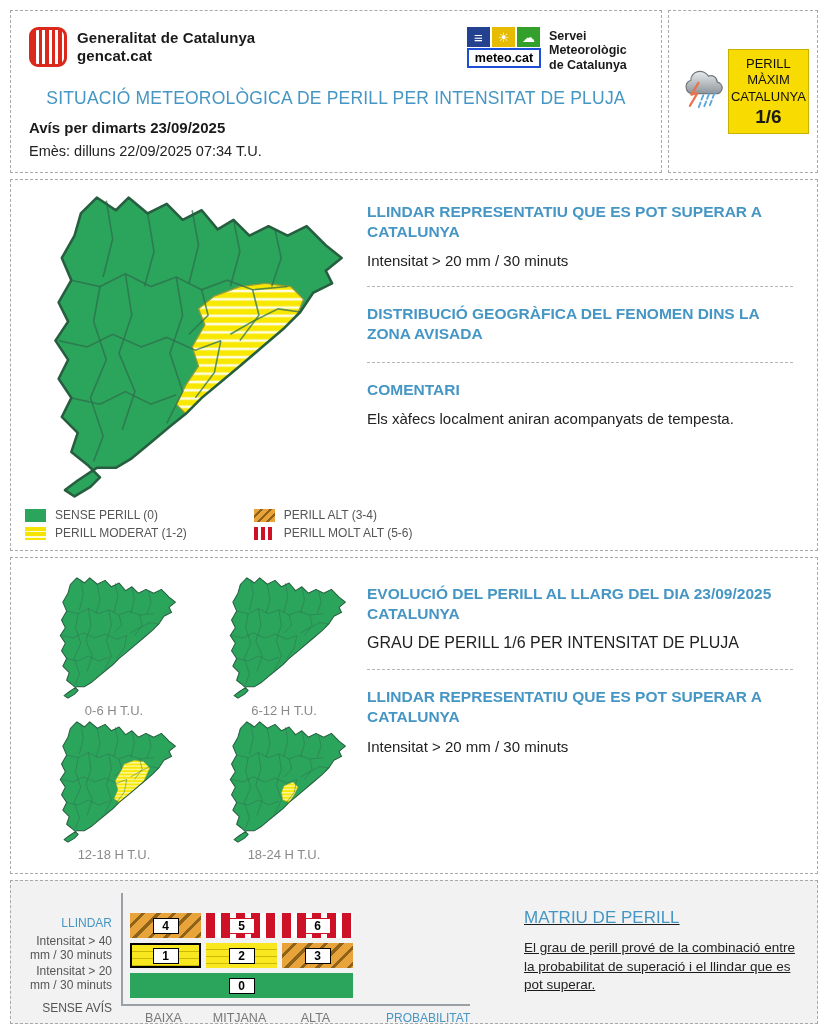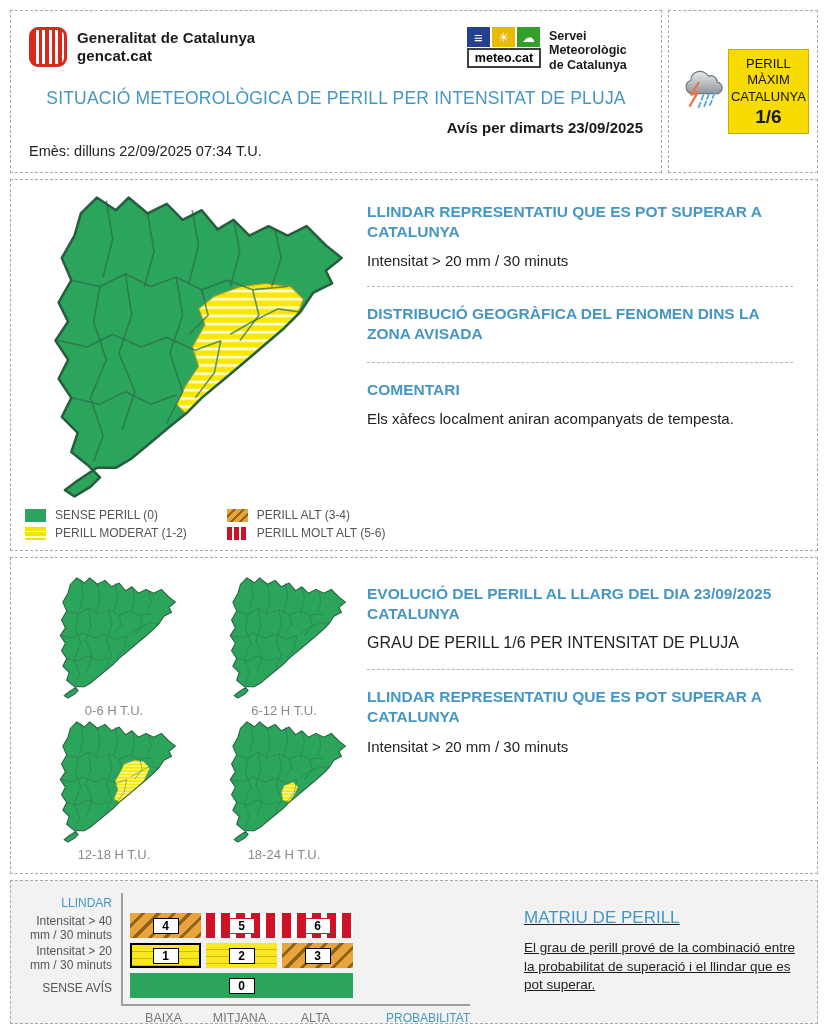--- a/index.html
+++ b/index.html
@@ -20,25 +20,25 @@
     border: 3px solid #DA291C; flex: none; }
   .gencat-text { font-weight: bold; font-size: 15px; line-height: 1.2; letter-spacing:.1px; }
 
   .smc { display: flex; gap: 8px; align-items: flex-start; margin-right: 2px; }
   .mc-logo { width: 74px; }
   .mc-squares { display: flex; gap: 2px; }
   .mc-sq { width: 23px; height: 20px; color: #fff; font-size: 13px; display:flex; align-items:center; justify-content:center; }
   .mc-blue { background: #23418F; font-weight: bold; font-size: 15px; }
   .mc-yellow { background: #E7BC00; }
   .mc-green { background: #33A02C; }
-  .mc-text { border: 2px solid #404040; background: #fff; color:#000; font-size: 12.5px; font-weight: bold; text-align: center; padding: 1px 0; margin-top: 1px; }
+  .mc-text { border: 2px solid #1d4ed8; background: #fff; color:#000; font-size: 12.5px; font-weight: bold; text-align: center; padding: 1px 0; margin-top: 1px; }
   .smc-name { font-weight: bold; font-size: 12.5px; line-height: 1.15; width: 92px; padding-top: 2px; }
 
   .title { color: #4596C4; text-align: center; font-size: 17.5px; margin-top: 16px; letter-spacing: .2px; }
-  .subtitle { text-align: right; font-weight: bold; font-size: 15px; margin-top: 10px; }
+  .subtitle { text-align: left; font-weight: bold; font-size: 15px; margin-top: 10px; }
   .issued { text-align: left; font-size: 14.5px; margin-top: 7px; color:#222; }
 
   .max-danger { background: #F8DB00; border: 1px solid #C9B100; width: 132px; text-align: center; padding: 6px 2px 5px; margin-top: 4px; }
   .max-danger .l { font-size: 13px; line-height: 1.25; color:#111; }
   .max-danger .v { font-size: 19px; font-weight: bold; margin-top: 1px; }
 
   
   .panel { margin-top: 6px; position: relative; }
   .panel1 { height: 372px; display: flex; }
   .panel2 { height: 317px; display: flex; }
@@ -50,37 +50,37 @@
   .h-blue { color: #4596C4; font-size: 15.5px; font-weight: bold; line-height: 1.3; margin-bottom: 10px; max-width: 430px; }
   .body-text { font-size: 15px; color: #222; }
   .dash { border-top: 1px dashed #b5b5b5; margin: 17px 0; }
 
   .toggles { display: flex; gap: 38px; margin-top: 14px; align-items: center; }
   .toggle { display: flex; align-items: center; gap: 10px; font-size: 14px; color: #333; }
   .toggle.on { font-weight: bold; color: #000; }
   .pill { width: 40px; height: 20px; border-radius: 10px; background: #fff; border: 2px solid #C6CCD1; flex:none; }
   .toggle.on .pill { background: #3D8FC7; border-color: #3D8FC7; }
 
-  .legend { position: absolute; left: 14px; bottom: 10px; display: flex; gap: 40px; font-size: 12px; color: #555; }
+  .legend { position: absolute; left: 14px; bottom: 10px; display: flex; gap: 67px; font-size: 12px; color: #555; }
   .legend-col { display: flex; flex-direction: column; gap: 4px; }
   .legend-item { display: flex; align-items: center; }
   .sw { width: 21px; height: 13px; display: inline-block; margin-right: 9px; flex: none; }
   .sw-green { background: #2BA45C; }
   .sw-yellow { background: repeating-linear-gradient(180deg,#F4E400 0 4px,#fffdd8 4px 5.5px); }
   .sw-orange { background: repeating-linear-gradient(135deg,#E8A33B 0 4.5px,#8F621A 4.5px 6.5px); }
   .sw-red { background: repeating-linear-gradient(90deg,#CE1126 0 4.5px,#fff 4.5px 7px); }
 
   
   .maps-grid { display: grid; grid-template-columns: 162px 162px; gap: 0 8px; padding: 8px 0 0 10px; }
   .mini { display: flex; flex-direction: column; align-items: center; }
   .mini-caption { font-size: 13px; color: #8a8a8a; margin-top: 1px; }
 
   
   .matrix { display: flex; width: 455px; flex: none; font-size: 12px; color: #555; }
-  .m-left { width: 96px; flex: none; padding-right: 9px; }
+  .m-left { width: 96px; flex: none; padding-right: 9px; margin-top: 20px; }
   .ml { display: flex; align-items: center; justify-content: flex-end; text-align: right; line-height: 1.2; }
   .ml-llindar { height: 20px; color: #4596C4; font-size: 12px; }
   .ml-row { height: 30px; }
   .m-right {}
   .m-plot { border-left: 2px solid #9AA0A6; border-bottom: 2px solid #9AA0A6; padding: 20px 0 4px 7px; }
   .m-row { display: flex; gap: 5px; margin-bottom: 5px; }
   .cell { width: 71px; height: 25px; display: flex; align-items: center; justify-content: center; }
   .cell.span3 { width: 223px; }
   .c-orange { background: repeating-linear-gradient(135deg,#E8A33B 0 8px,#8F621A 8px 11px); }
   .c-red { background: repeating-linear-gradient(90deg,#CE1126 0 9px,#fff 9px 15px); }

